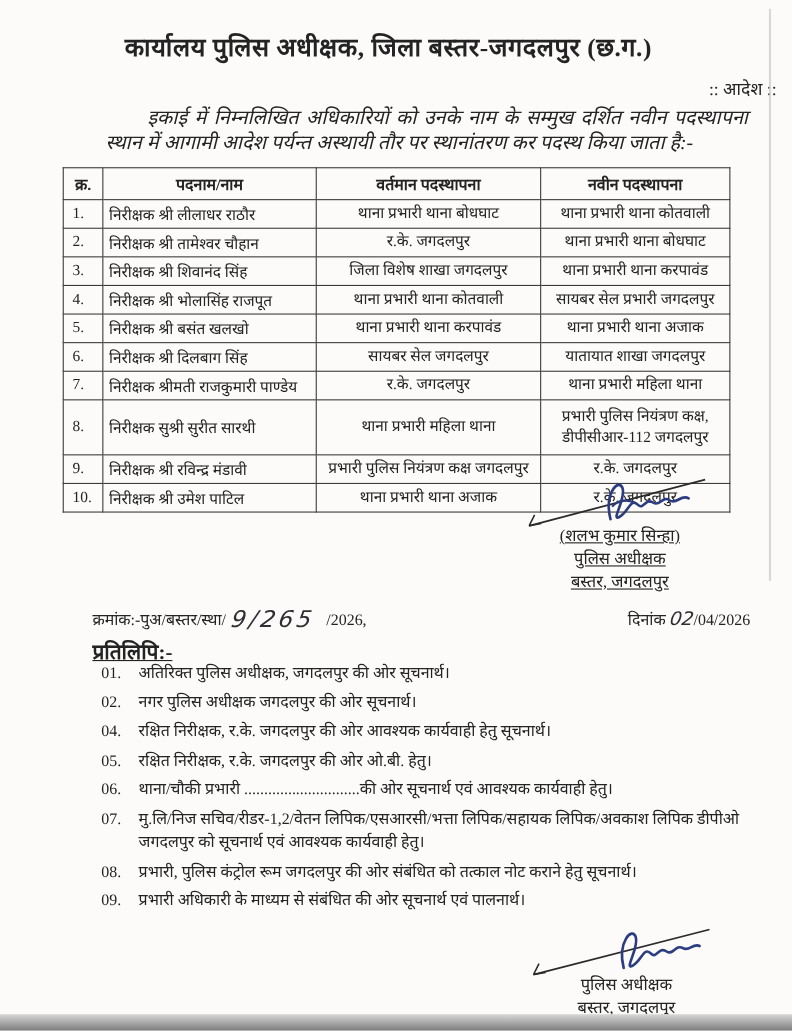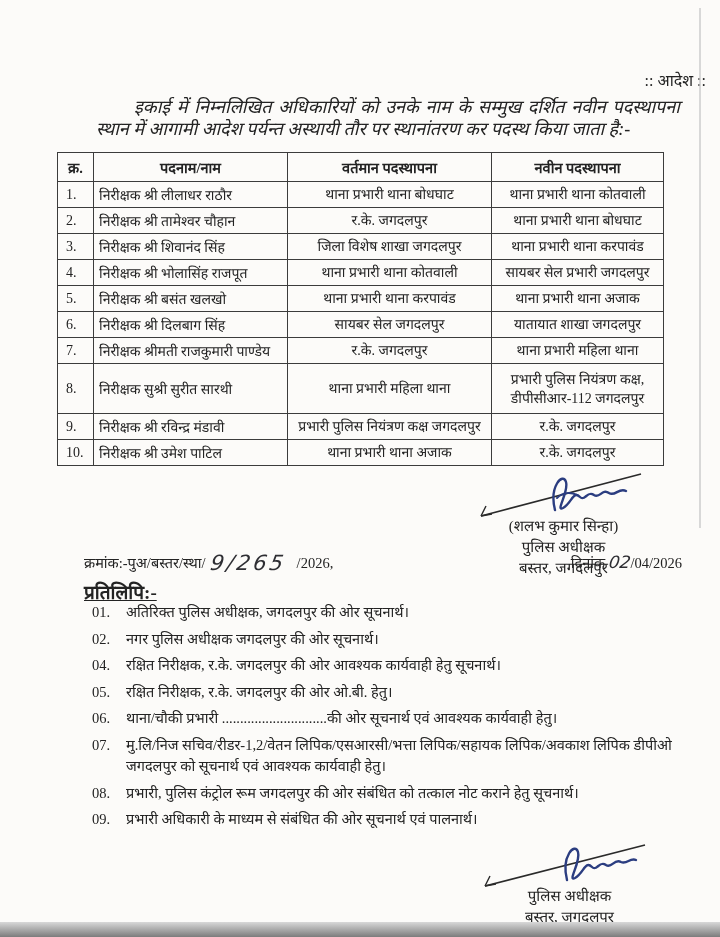--- a/index.html
+++ b/index.html
@@ -52,21 +52,21 @@
   .col-sn{width:36px;}
   .col-name{width:194px;}
   .col-current{width:204px;}
   .col-new{width:172px;}
   td.sn{text-align:left;padding-left:8px;}
   td.name{text-align:left;}
   td.current,td.new{text-align:center;line-height:19px;}
   .sig-block{
     position:absolute;text-align:center;font-size:15px;line-height:21px;
   }
-  .sig-top{top:468px;left:436px;width:255px;}
+  .sig-top{top:430px;left:436px;width:255px;text-decoration:underline;}
   .sig-bottom{top:840px;left:452px;width:235px;}
   .sig-scribble{display:block;margin:0 auto -4px auto;}
   .ref-line{
     position:absolute;top:549px;left:84px;right:38px;
     display:flex;justify-content:space-between;align-items:baseline;
     font-size:14.5px;
   }
   .handwritten{
     font-family:"DejaVu Sans","Liberation Sans",sans-serif;
     font-style:italic;
@@ -84,20 +84,21 @@
   }
   .copy-item{display:flex;line-height:21.5px;margin-bottom:5px;}
   .copy-num{flex:0 0 34px;}
   .copy-text{flex:1;}
 </style>
 </head>
 <body>
 
 <div class="sheet">
 
+  <div class="title">कार्यालय पुलिस अधीक्षक, जिला बस्तर-जगदलपुर (छ.ग.)</div>
   <div class="order-heading">:: आदेश ::</div>
   <div class="intro">इकाई में निम्नलिखित अधिकारियों को उनके नाम के सम्मुख दर्शित नवीन पदस्थापना स्थान में आगामी आदेश पर्यन्त अस्थायी तौर पर स्थानांतरण कर पदस्थ किया जाता है:-</div>
 
   <table class="order-table">
     <colgroup>
       <col class="col-sn">
         <col class="col-name">
         <col class="col-current">
         <col class="col-new">
     </colgroup>

